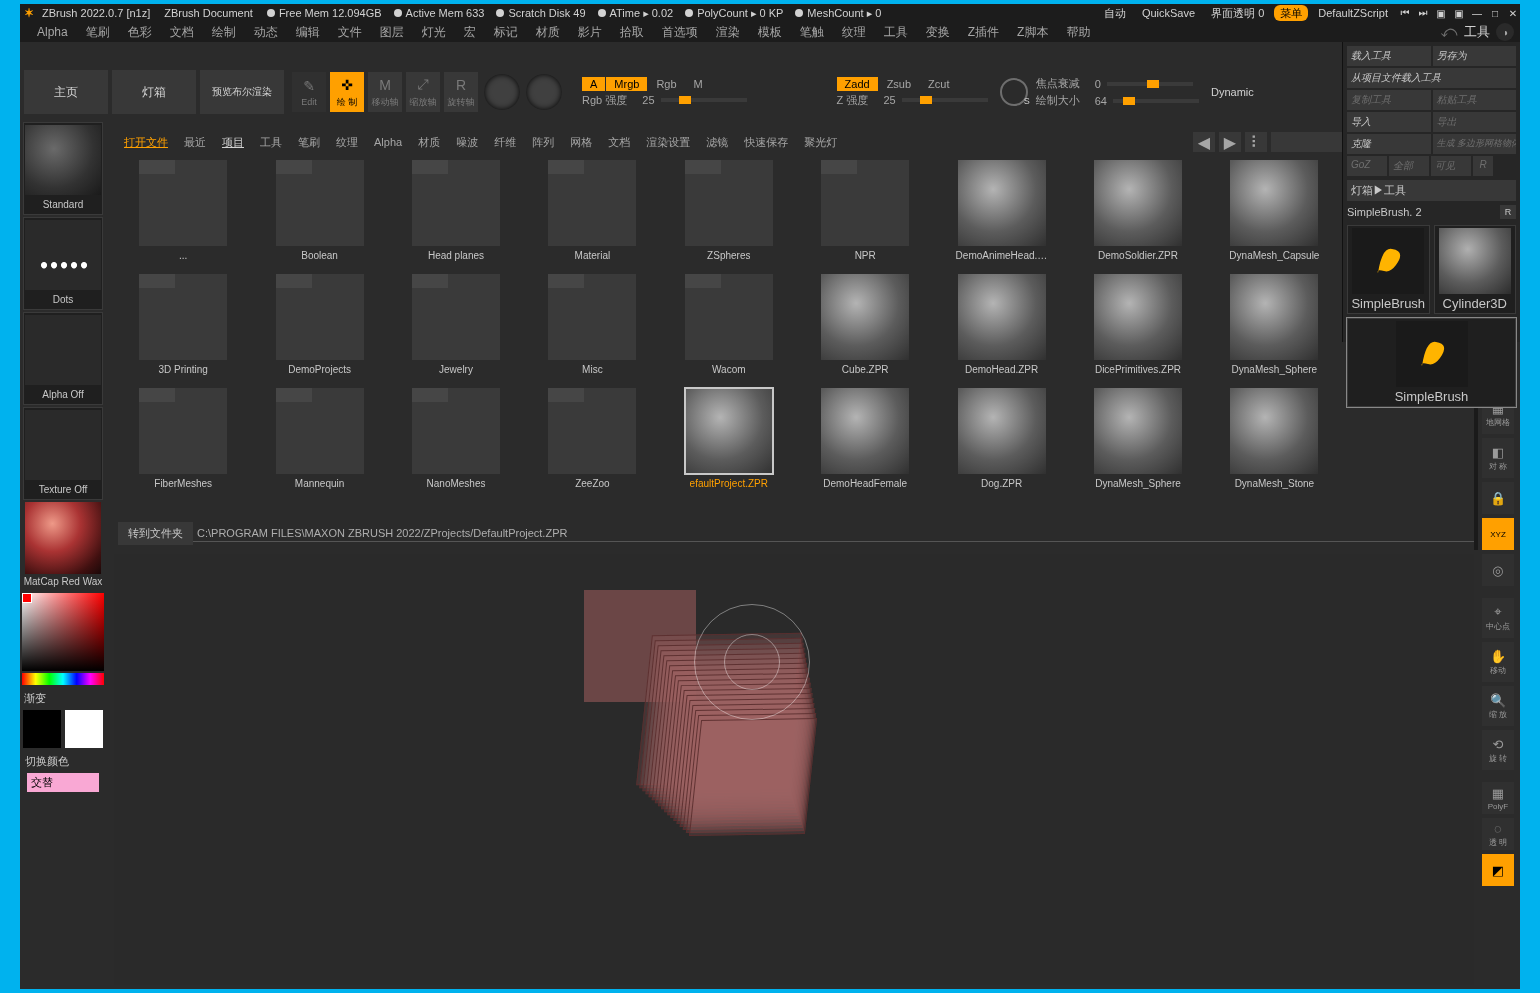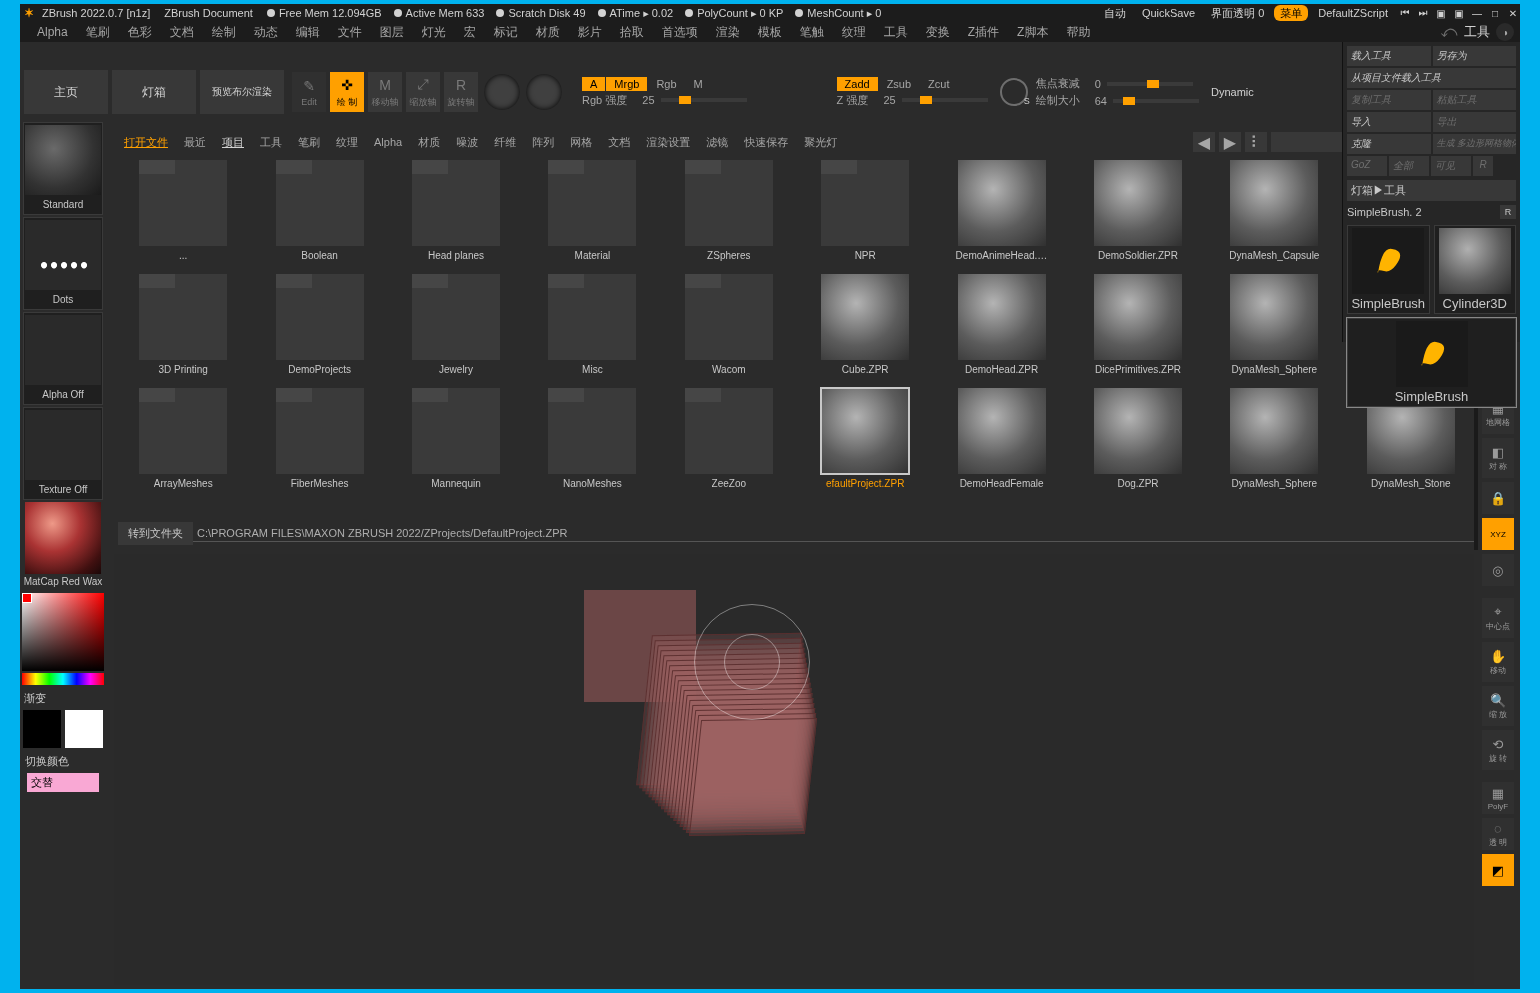--- a/index.html
+++ b/index.html
@@ -472,24 +472,20 @@
           <div class="item">
             <div class="th"></div>
             <div class="nm">DynaMesh_Sphere</div>
           </div>
           <div class="item">
             <div class="th"></div>
             <div class="nm">DynaMesh_Stone</div>
           </div>
           <div class="item folder">
             <div class="th"></div>
-            <div class="nm">ArrayMeshes</div>
-          </div>
-          <div class="item folder">
-            <div class="th"></div>
             <div class="nm">FiberMeshes</div>
           </div>
           <div class="item folder">
             <div class="th"></div>
             <div class="nm">Mannequin</div>
           </div>
           <div class="item folder">
             <div class="th"></div>
             <div class="nm">NanoMeshes</div>
           </div>

